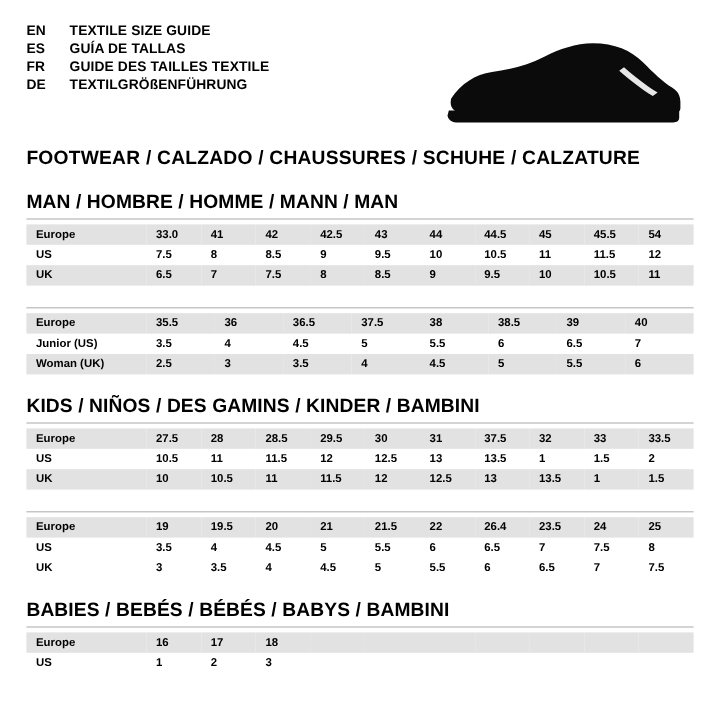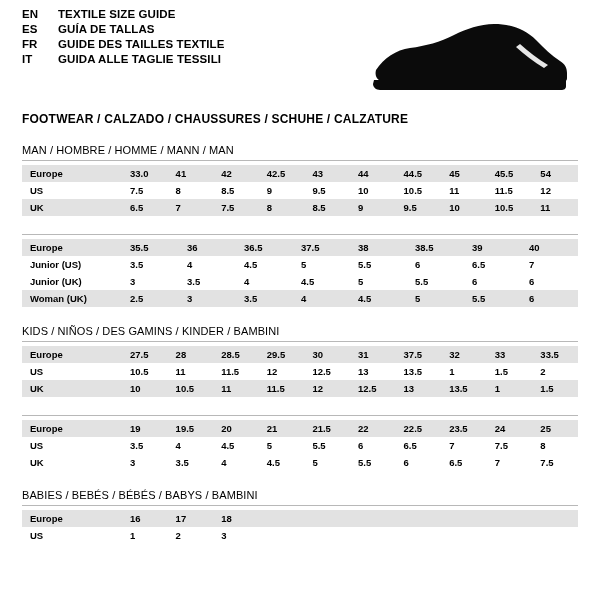--- a/index.html
+++ b/index.html
@@ -12,21 +12,21 @@
     background: #ffffff;
     font-family: "Liberation Sans", sans-serif;
     color: #000000;
     overflow: hidden;
   }
   .page {
     position: relative;
     width: 600px;
     height: 600px;
     box-sizing: border-box;
-    padding: 6px 22px 0 22px;
+    padding: 18px 22px 0 22px;
   }
 
   
   .header {
     display: flex;
     align-items: flex-start;
     justify-content: space-between;
   }
   .lang-table {
     border-collapse: collapse;
@@ -42,33 +42,33 @@
     width: 36px;
   }
   .shoe-wrap {
     width: 200px;
     height: 80px;
     margin-right: 8px;
     margin-top: 12px;
   }
 
   .section-title {
-    font-size: 12px;
+    font-size: 16px;
     font-weight: bold;
     margin-top: 14px;
     letter-spacing: 0.2px;
   }
 
   
   .group {
     margin-top: 18px;
   }
   .group-title {
-    font-size: 11px;
-    font-weight: normal;
+    font-size: 16px;
+    font-weight: bold;
     margin-bottom: 4px;
     letter-spacing: 0.1px;
   }
   .divider {
     border: 0;
     border-top: 1px solid #b8b8b8;
     margin: 0 0 4px 0;
   }
   table.sizes {
     border-collapse: collapse;
@@ -107,22 +107,22 @@
         </tr>
         <tr>
           <td class="lang-code">ES</td>
           <td>GUÍA DE TALLAS</td>
         </tr>
         <tr>
           <td class="lang-code">FR</td>
           <td>GUIDE DES TAILLES TEXTILE</td>
         </tr>
         <tr>
-          <td class="lang-code">IT</td>
-          <td>GUIDA ALLE TAGLIE TESSILI</td>
+          <td class="lang-code">DE</td>
+          <td>TEXTILGRÖßENFÜHRUNG</td>
         </tr>
       </tbody>
     </table>
 
     <div class="shoe-wrap">
       <svg viewBox="0 0 200 80" width="200" height="80" aria-hidden="true">
         <path fill="#0b0b0b" d="M6 52 C14 40 26 32 40 30 C56 28 70 24 84 17 C96 11 110 6 124 6 C142 6 156 12 166 22 C174 30 182 38 190 43 C195 46 197 50 197 55 L197 60 C197 63 195 64 192 64 L16 64 C9 64 4 60 6 52 Z"></path>
         <path fill="#0b0b0b" d="M4 62 L196 62 L196 68 C196 71 194 72 191 72 L10 72 C6 72 3 69 3 66 Z"></path>
         <path fill="#ffffff" d="M150 26 C158 33 168 41 178 47 L174 50 C164 44 154 36 146 29 Z" opacity="0.9"></path>
       </svg>
@@ -198,31 +198,20 @@
           <td class="label">Junior (US)</td>
           <td>3.5</td>
           <td>4</td>
           <td>4.5</td>
           <td>5</td>
           <td>5.5</td>
           <td>6</td>
           <td>6.5</td>
           <td>7</td>
         </tr>
-        <tr>
-          <td class="label">Junior (UK)</td>
-          <td>3</td>
-          <td>3.5</td>
-          <td>4</td>
-          <td>4.5</td>
-          <td>5</td>
-          <td>5.5</td>
-          <td>6</td>
-          <td>6</td>
-        </tr>
         <tr class="shade">
           <td class="label">Woman (UK)</td>
           <td>2.5</td>
           <td>3</td>
           <td>3.5</td>
           <td>4</td>
           <td>4.5</td>
           <td>5</td>
           <td>5.5</td>
           <td>6</td>
@@ -284,21 +273,21 @@
     <table class="sizes">
       <tbody>
         <tr class="shade">
           <td class="label">Europe</td>
           <td>19</td>
           <td>19.5</td>
           <td>20</td>
           <td>21</td>
           <td>21.5</td>
           <td>22</td>
-          <td>22.5</td>
+          <td>26.4</td>
           <td>23.5</td>
           <td>24</td>
           <td>25</td>
         </tr>
         <tr>
           <td class="label">US</td>
           <td>3.5</td>
           <td>4</td>
           <td>4.5</td>
           <td>5</td>

